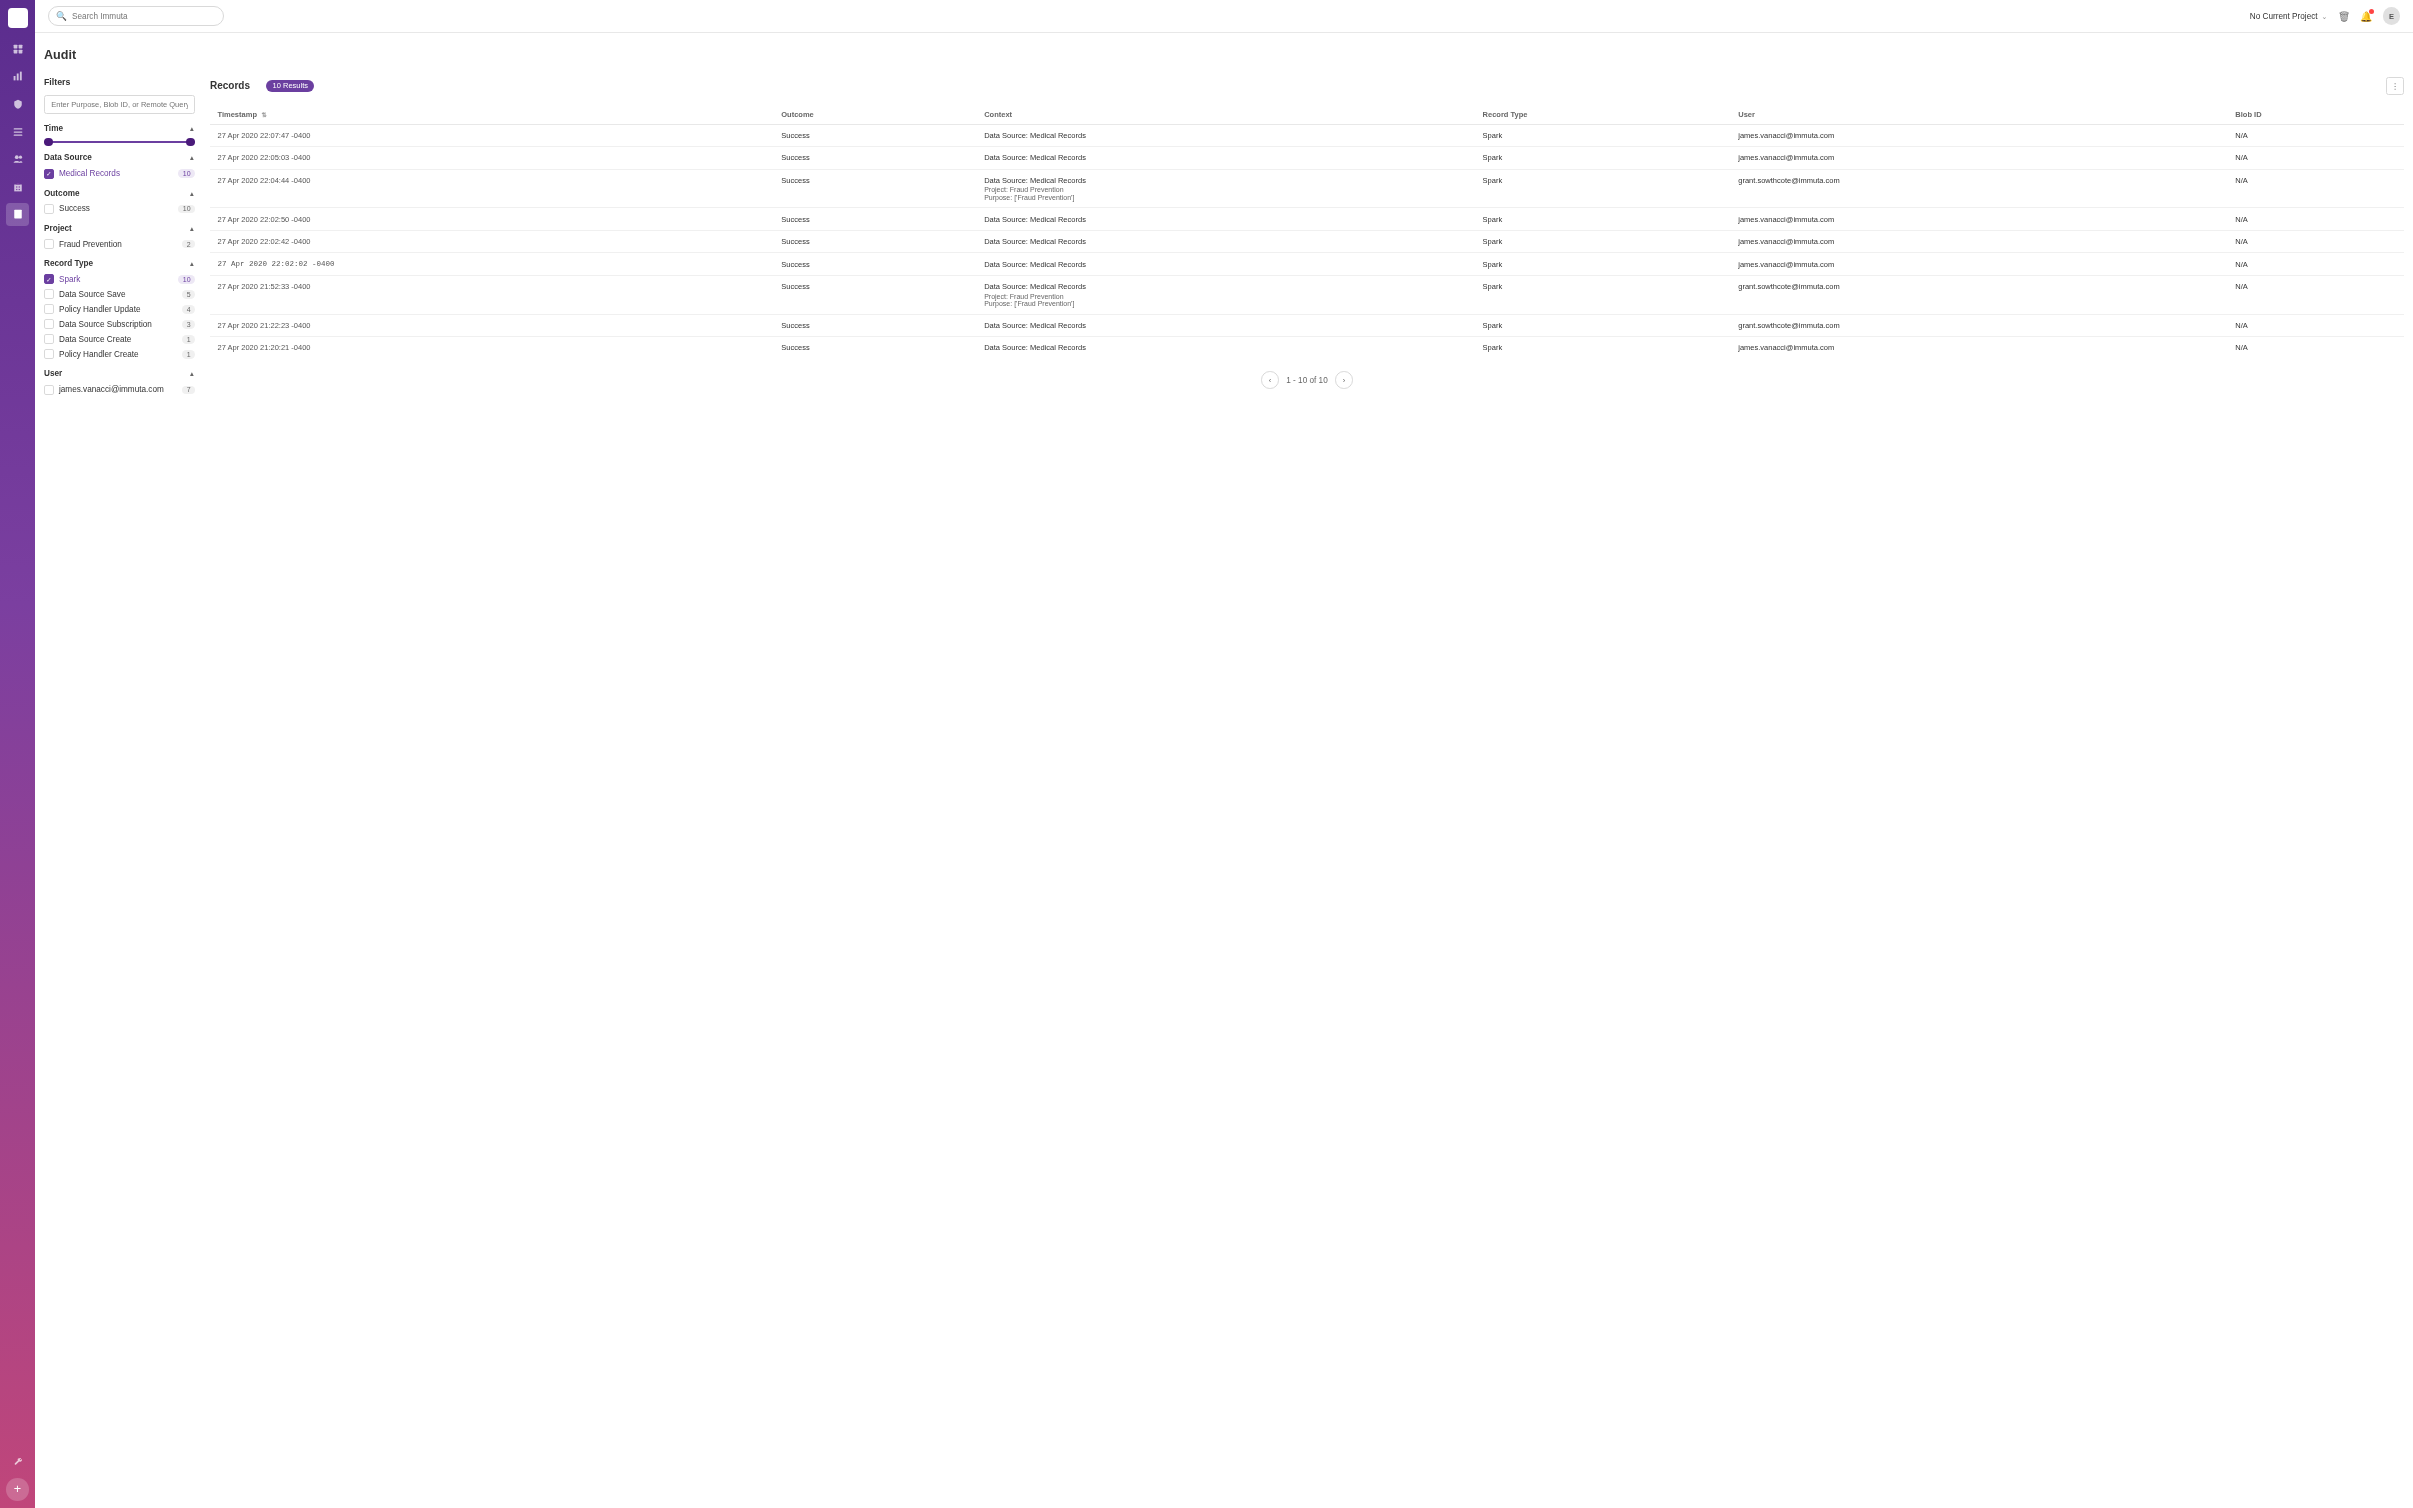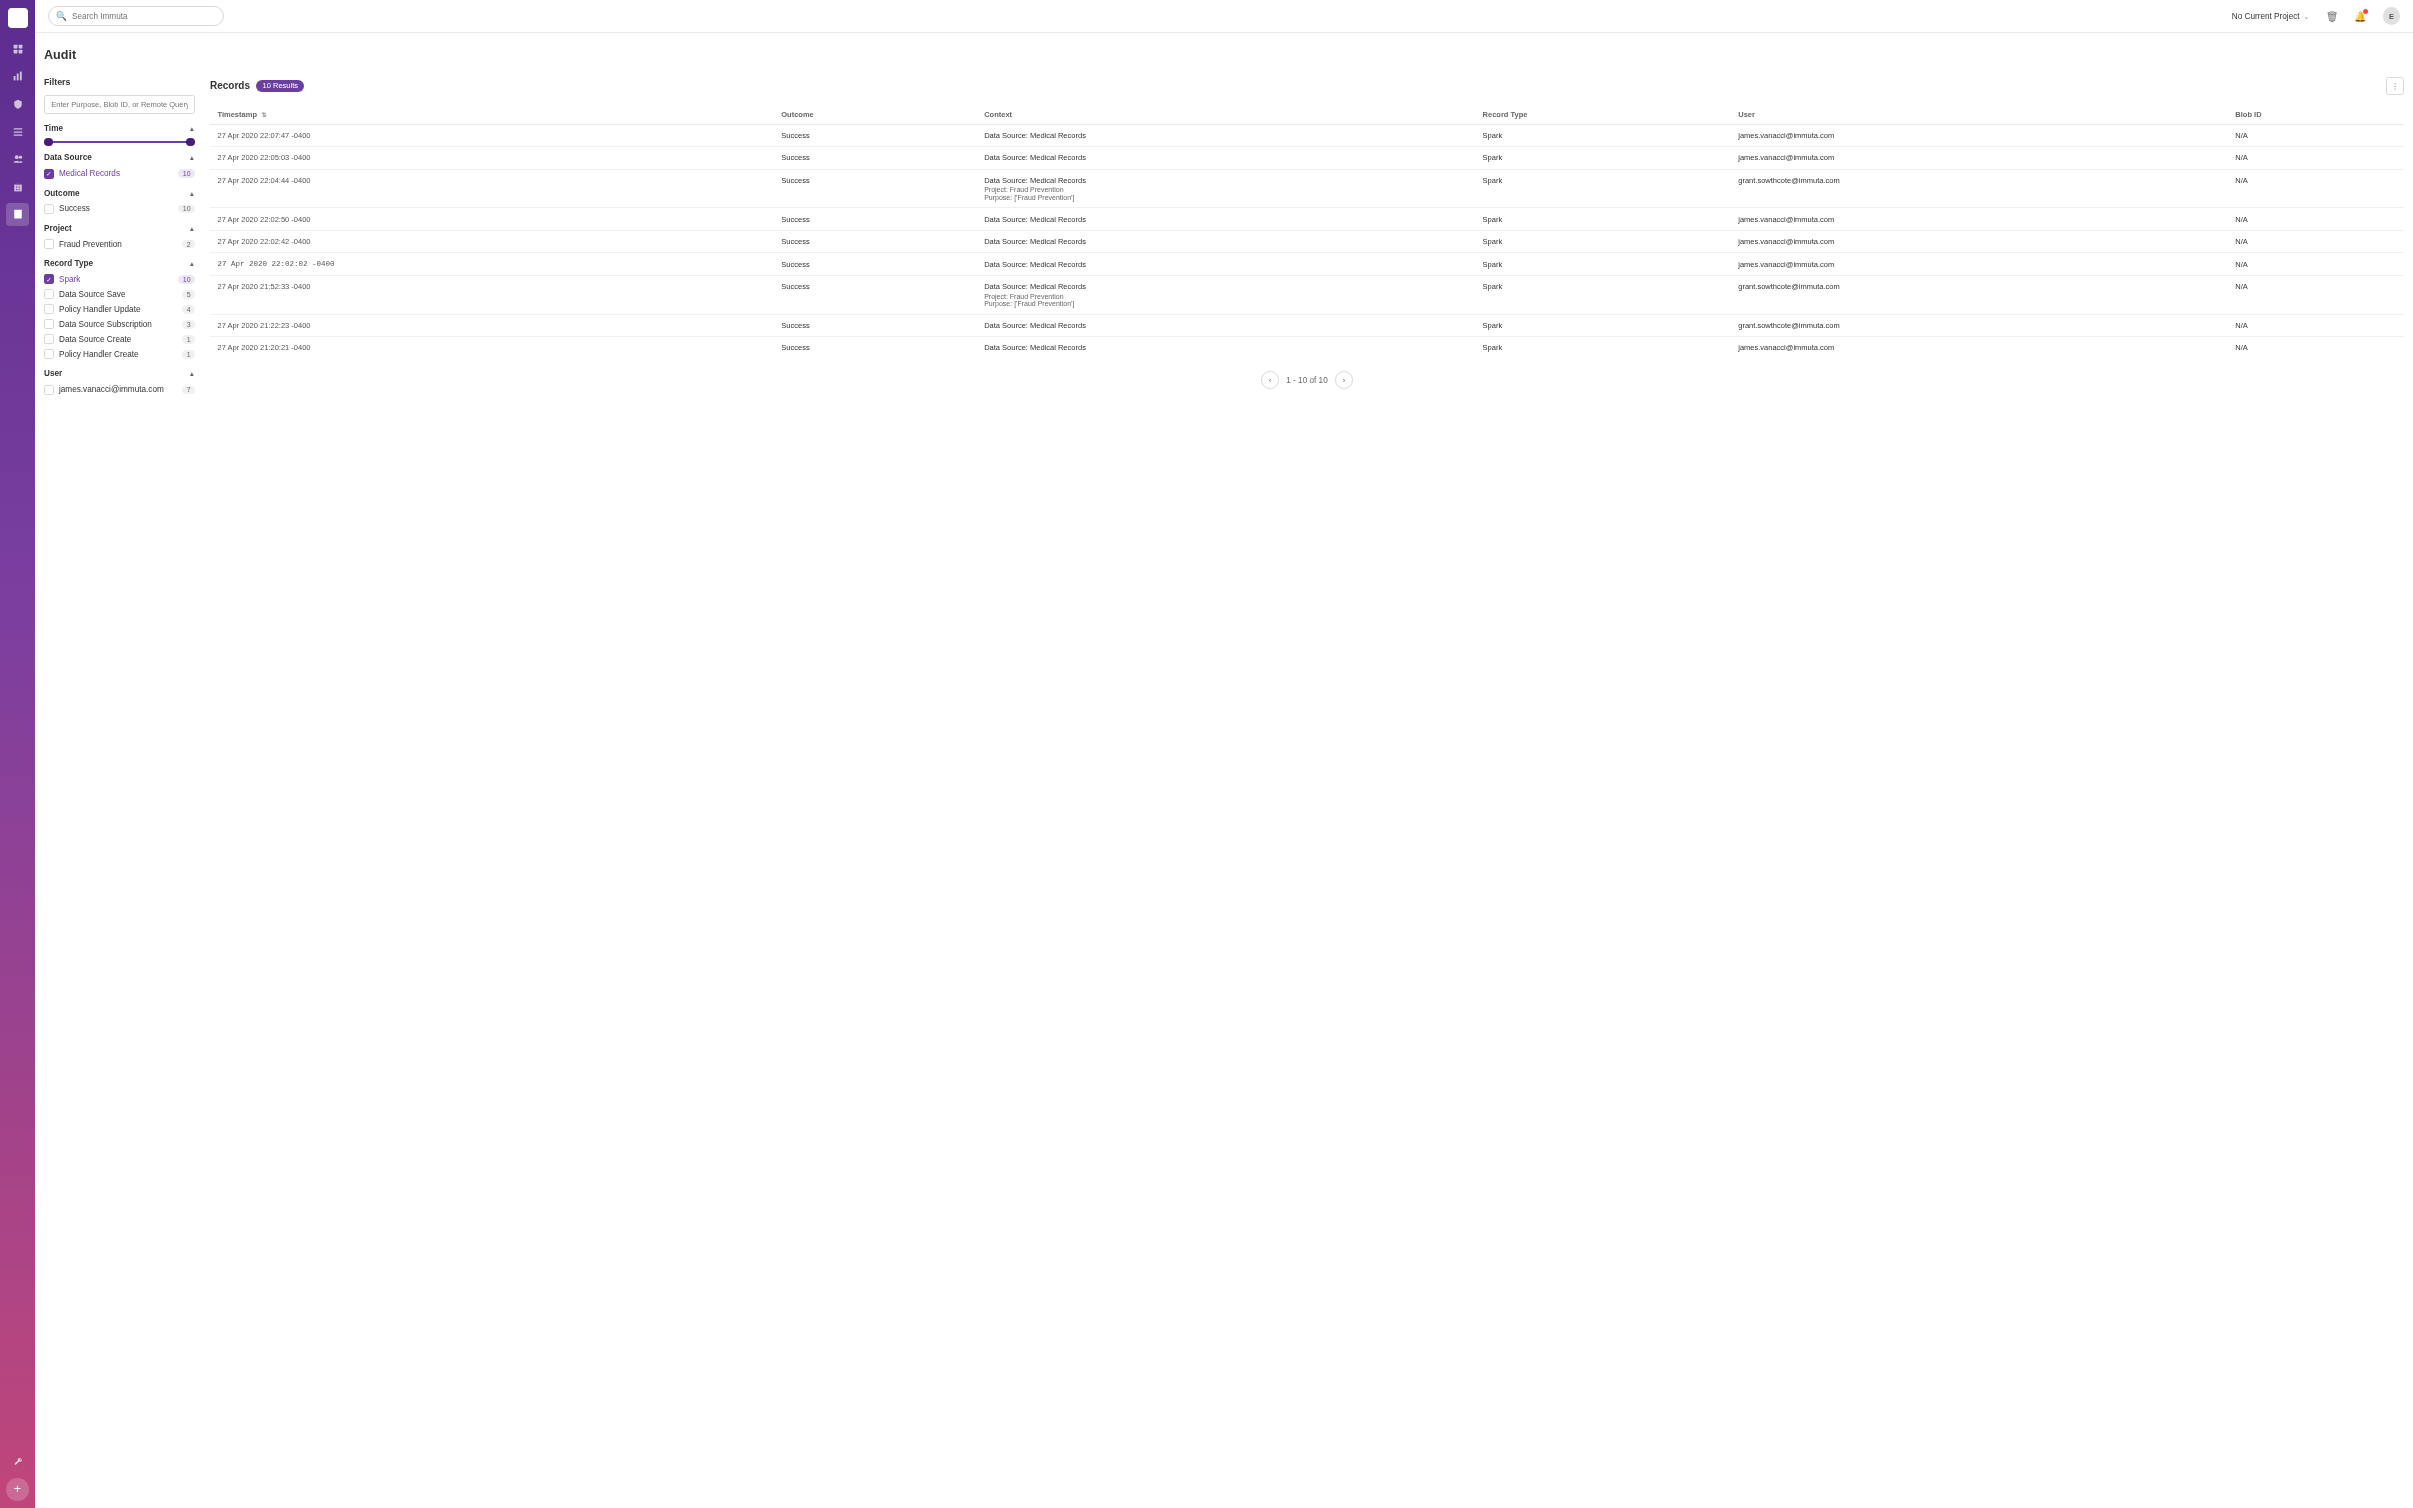--- a/index.html
+++ b/index.html
@@ -80,21 +80,21 @@
       outline: none;
       font-size: 8.2px;
       color: #666;
       width: 100%;
       background: transparent;
     }
     .header-right {
       margin-left: auto;
       display: flex;
       align-items: center;
-      gap: 16px;
+      gap: 10px;
     }
     .project-selector {
       display: flex;
       align-items: center;
       gap: 3.8px;
       cursor: pointer;
     }
     .project-name { font-size: 8.2px; color: #333; }
     .header-icon { font-size: 10px; color: #666; cursor: pointer; position: relative; }
     .notification-dot {
@@ -234,20 +234,21 @@
       margin-bottom: 10px;
     }
     .records-title { font-size: 10px; font-weight: 600; color: #333; }
     .results-badge {
       background: #6b3fa0;
       color: white;
       border-radius: 7.5px;
       padding: 1.3px 6.3px;
       font-size: 7.5px;
       font-weight: 500;
+      margin-left: 10px;
     }
     .more-button {
       margin-left: auto;
       width: 17.6px; height: 17.6px;
       border: 0.6px solid #d9d9d9;
       border-radius: 2.5px;
       display: flex; align-items: center; justify-content: center;
       cursor: pointer;
       color: #666;
     }

